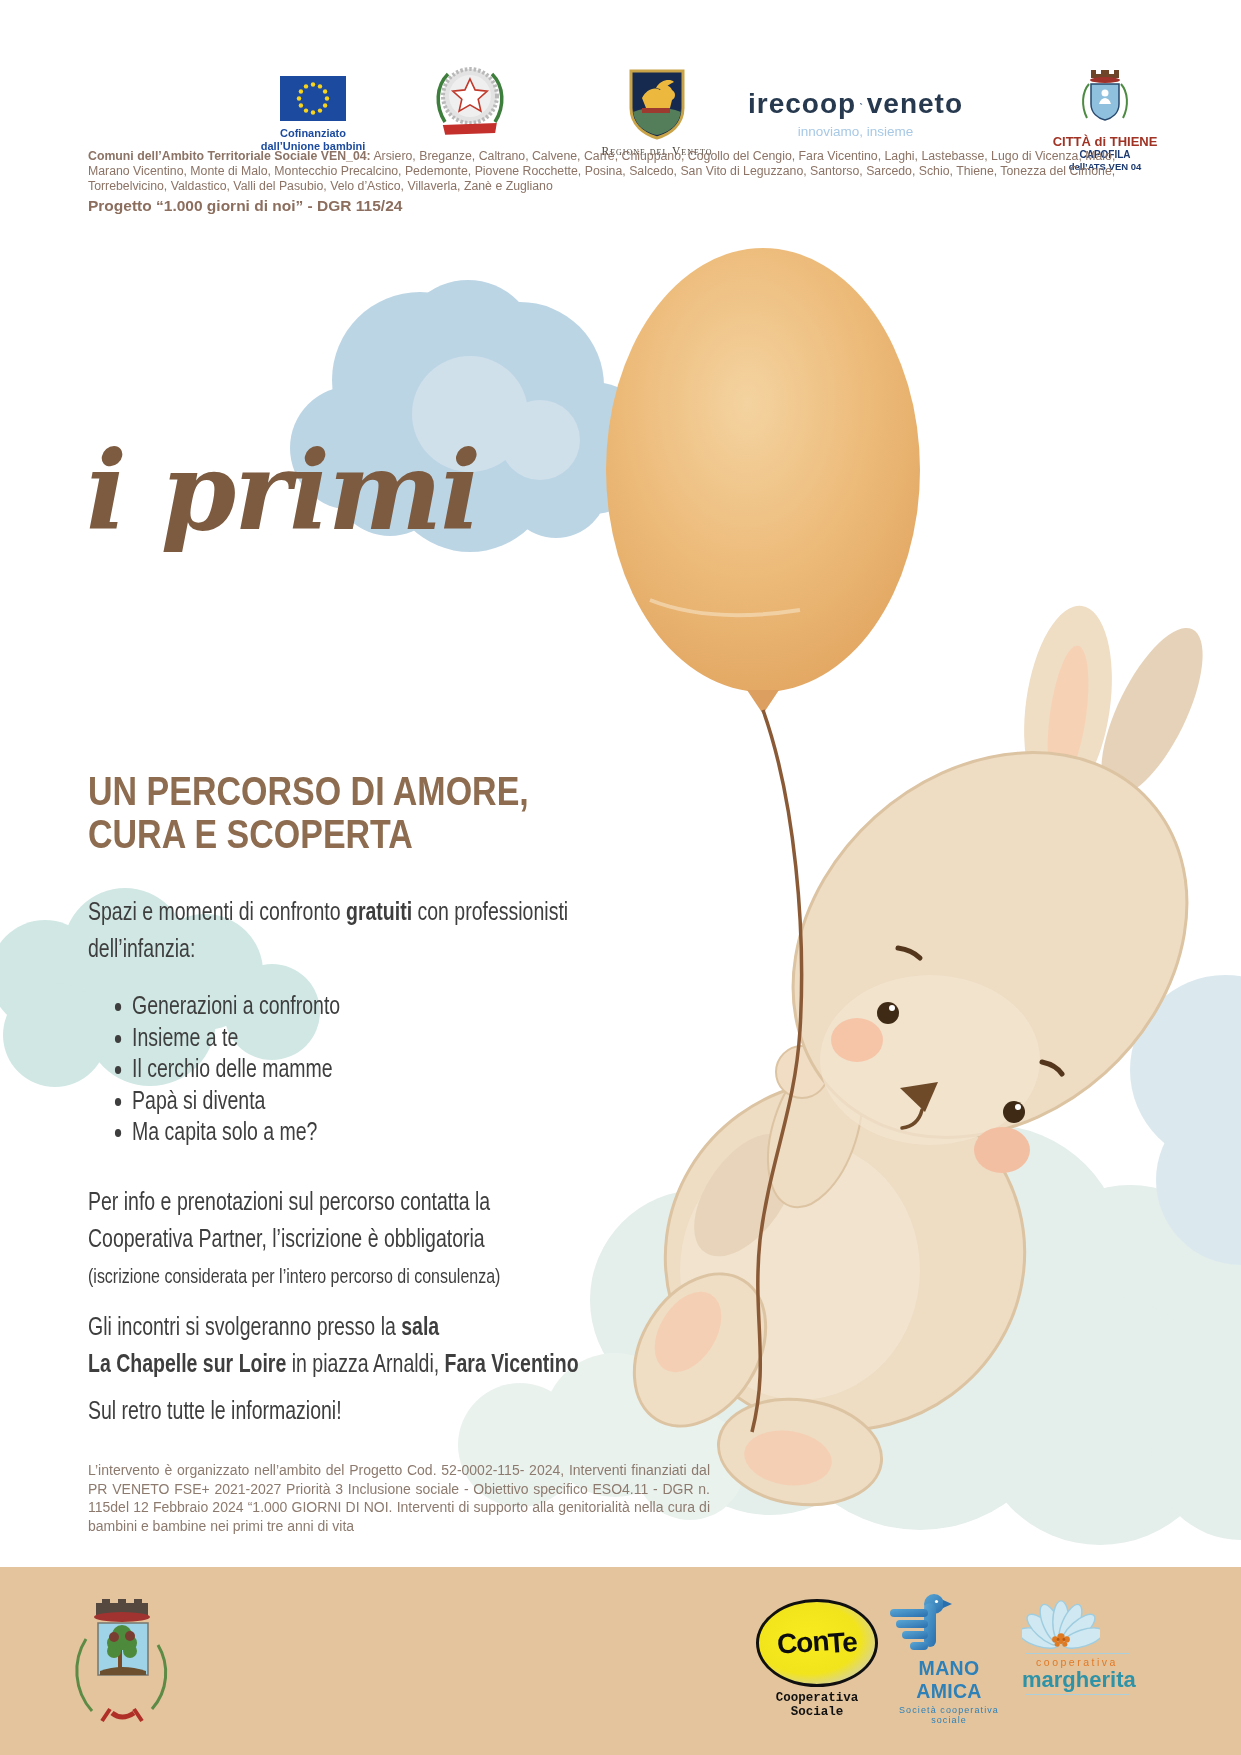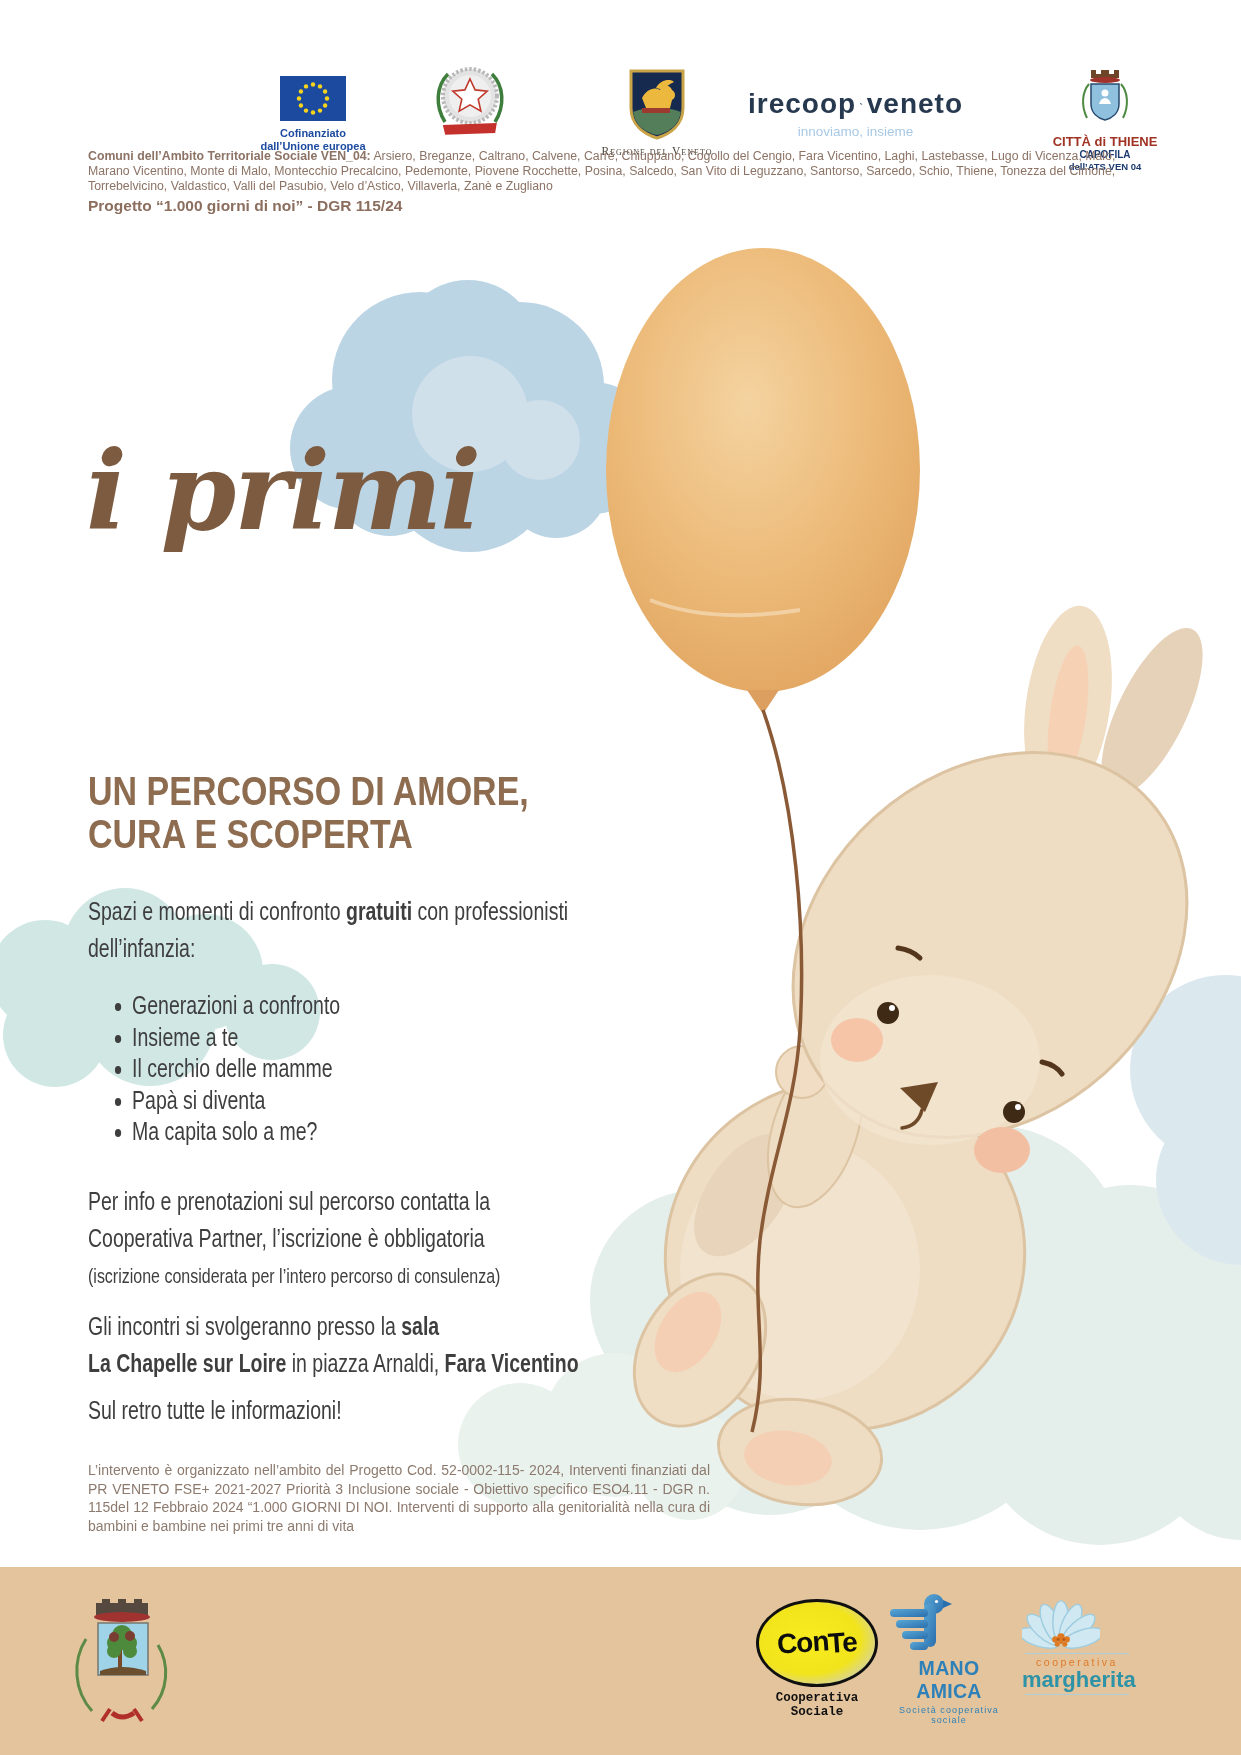--- a/index.html
+++ b/index.html
@@ -177,21 +177,21 @@
           <circle cx="19" cy="22.5" r="2.2"></circle>
             <circle cx="20.9" cy="15.5" r="2.2"></circle>
             <circle cx="26" cy="10.4" r="2.2"></circle>
           <circle cx="33" cy="8.5" r="2.2"></circle>
             <circle cx="40" cy="10.4" r="2.2"></circle>
             <circle cx="45.1" cy="15.5" r="2.2"></circle>
         </g>
       </svg>
     </div>
     <div class="eu-cap">Cofinanziato</div>
-    <div class="eu-cap" style="margin-top:0">dall’Unione europea</div>
+    <div class="eu-cap" style="margin-top:0">dall’Unione bambini</div>
   </div>
 
   <div class="logo" style="left:430px;top:64px;width:80px;z-index:2">
     <svg width="78" height="82" viewBox="0 0 78 82">
       <circle cx="39" cy="32" r="27" fill="#e3e3e3" stroke="#b9b9b9" stroke-width="4" stroke-dasharray="2.5 2"></circle>
       <circle cx="39" cy="32" r="21" fill="#efefef"></circle>
       <path d="M39,15 L44.1,25.9 L56.2,27.1 L47.2,35.2 L49.9,47.1 L39,40.9 L28.1,47.1 L30.8,35.2 L21.8,27.1 L33.9,25.9 Z" fill="#ffffff" stroke="#c0392b" stroke-width="1.6"></path>
       <path d="M14,58 C4,42 5,22 17,10" stroke="#3e7e3c" stroke-width="3.5" fill="none"></path>
       <path d="M64,58 C74,42 73,22 61,10" stroke="#3e7e3c" stroke-width="3.5" fill="none"></path>
       <path d="M12,60 L66,60 L64,70 L14,70 Z" fill="#c4302b" transform="rotate(-2 39 65)"></path>

